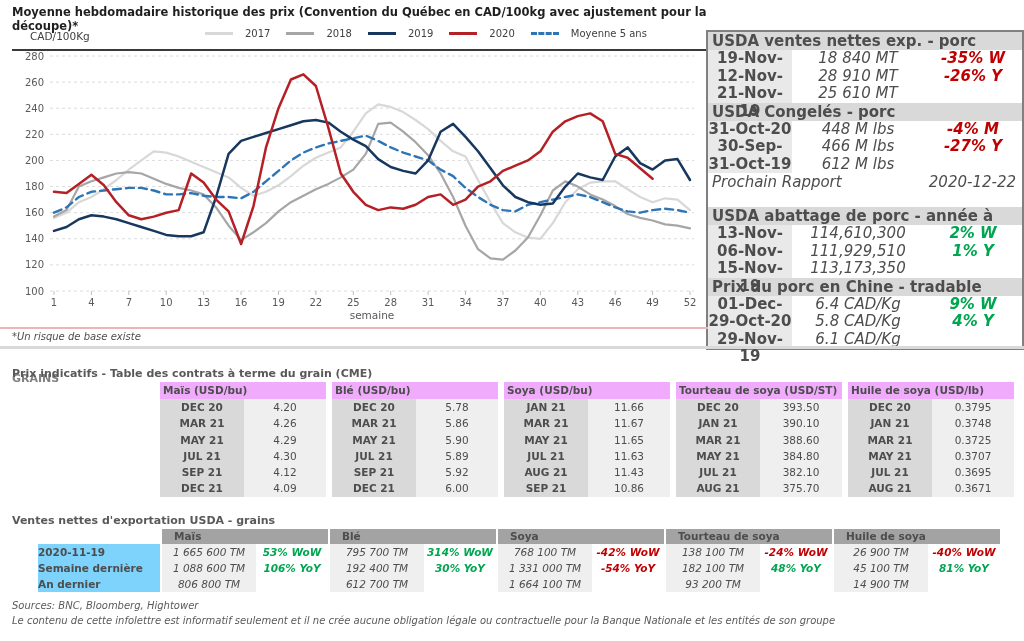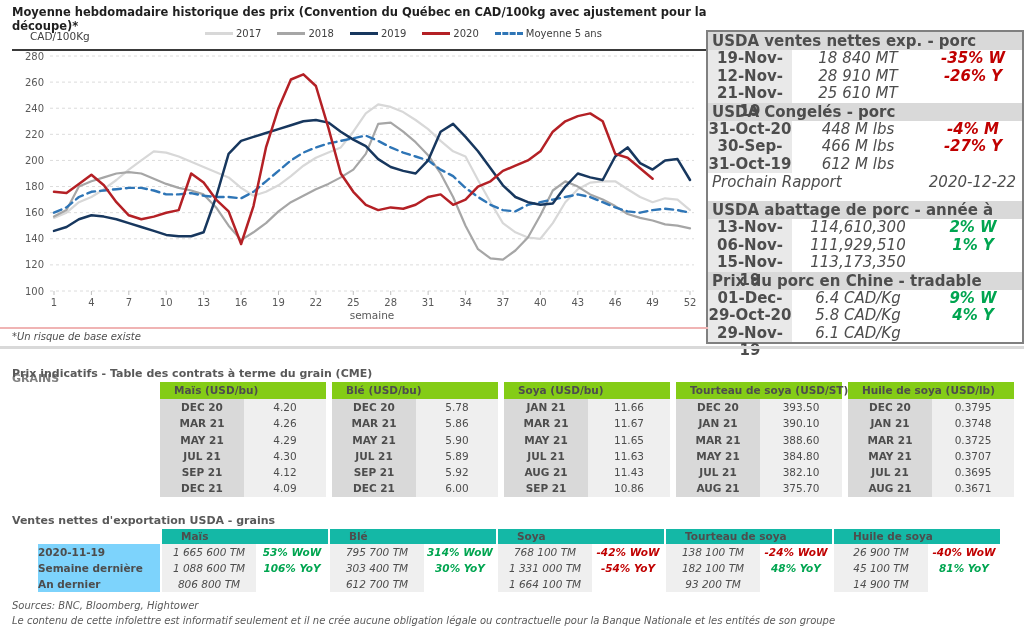--- a/index.html
+++ b/index.html
@@ -3,58 +3,58 @@
 <meta charset="utf-8">
 <style>
   html,body{margin:0;padding:0;}
   body{width:1024px;height:641px;position:relative;background:#ffffff;
        font-family:"DejaVu Sans","Liberation Sans",sans-serif;color:#4d4d4d;overflow:hidden;}
   .abs{position:absolute;}
   #page-title{left:12px;top:5px;width:726px;font-size:11.5px;font-weight:bold;color:#1f1f1f;
     border-bottom:2px solid #3a3a3a;padding-bottom:16px;}
   #chart-ylabel{left:30px;top:30px;font-size:10.5px;color:#404040;text-align:center;}
   #legend{left:205px;top:28px;display:flex;gap:16px;align-items:center;font-size:10px;color:#404040;}
-  .legend-item{display:inline-flex;align-items:center;gap:3px;}
+  .legend-item{display:inline-flex;align-items:center;gap:12px;}
   .legend-swatch{display:inline-block;width:28px;height:0;}
   #chart-wrap{left:2px;top:44px;width:704px;height:282px;}
   
   #info-box{left:706px;top:30px;width:314px;border:2px solid #808080;background:#fff;
     font-size:15px;color:#4d4d4d;}
   .box-header{height:18px;line-height:18px;background:#d9d9d9;font-weight:bold;padding-left:4px;
     color:#4d4d4d;}
   .box-row{display:flex;height:17.5px;line-height:17.5px;}
   .box-date{width:84px;background:#e9e9e9;font-weight:bold;text-align:center;}
   .box-val{width:132px;font-style:italic;text-align:center;}
   .box-pct{flex:1;font-style:italic;font-weight:bold;text-align:center;}
   .box-note{display:flex;height:18px;line-height:18px;justify-content:space-between;
-    font-style:italic;padding:0 6px 10px 4px;}
+    font-style:italic;padding:0 6px 16px 4px;}
   .green{color:#00A550;} .red{color:#C00000;}
   
   #rule-pink{left:0;top:327px;width:708px;border-top:2px solid #f0b4b4;}
   #footnote{left:12px;top:331px;font-size:10px;font-style:italic;color:#4d4d4d;}
   #rule-gray{left:0;top:346px;width:1024px;border-top:3px solid #d9d9d9;}
   #grains-heading{left:12px;top:372px;font-size:11px;font-weight:bold;color:#808080;}
   #cme-title{left:12px;top:367px;font-size:11px;font-weight:bold;color:#595959;}
   
   #cme-table{left:160px;top:382px;display:flex;gap:6px;font-size:10.5px;}
   .cme-group{width:166px;}
-  .cme-head{height:17px;line-height:17px;background:#84cc16;font-weight:bold;padding-left:14px;
+  .cme-head{height:17px;line-height:17px;background:#f0abfc;font-weight:bold;padding-left:3px;
     color:#4d4d4d;white-space:nowrap;}
   .cme-row{display:flex;height:16.3px;line-height:16.3px;}
   .cme-month{width:84px;background:#d9d9d9;font-weight:bold;text-align:center;color:#4d4d4d;}
   .cme-val{width:82px;background:#efefef;text-align:center;}
   
   #exp-title{left:12px;top:514px;font-size:11px;font-weight:bold;color:#595959;}
   #exp-table{left:38px;top:529px;display:flex;font-size:10.5px;}
   .exp-labels{width:122px;margin-right:2px;}
   .exp-headspacer{height:15px;}
   .exp-label{height:16px;line-height:16px;background:#7dd3fc;font-weight:bold;
     color:#4d4d4d;}
   .exp-group{width:166px;margin-right:2px;}
-  .exp-head{height:15px;line-height:15px;background:#14b8a6;font-weight:bold;padding-left:19px;
+  .exp-head{height:15px;line-height:15px;background:#a3a3a3;font-weight:bold;padding-left:12px;
     color:#4d4d4d;}
   .exp-row{display:flex;height:16px;line-height:16px;}
   .exp-val{width:94px;background:#efefef;font-style:italic;text-align:center;white-space:nowrap;}
   .exp-pct{flex:1;font-style:italic;font-weight:bold;text-align:center;white-space:nowrap;}
   #sources{left:12px;top:600px;font-size:10px;font-style:italic;color:#595959;}
   #disclaimer{left:12px;top:615px;font-size:10px;font-style:italic;color:#595959;width:1000px;}
 </style>
 </head>
 <body>
 
@@ -389,21 +389,21 @@
         <span class="exp-pct "></span>
       </div>
     </div>
     <div class="exp-group">
       <div class="exp-head">Blé</div>
       <div class="exp-row">
         <span class="exp-val">795 700 TM</span>
         <span class="exp-pct green">314% WoW</span>
       </div>
       <div class="exp-row">
-        <span class="exp-val">303 400 TM</span>
+        <span class="exp-val">192 400 TM</span>
         <span class="exp-pct green">30% YoY</span>
       </div>
       <div class="exp-row">
         <span class="exp-val">612 700 TM</span>
         <span class="exp-pct "></span>
       </div>
     </div>
     <div class="exp-group">
       <div class="exp-head">Soya</div>
       <div class="exp-row">

